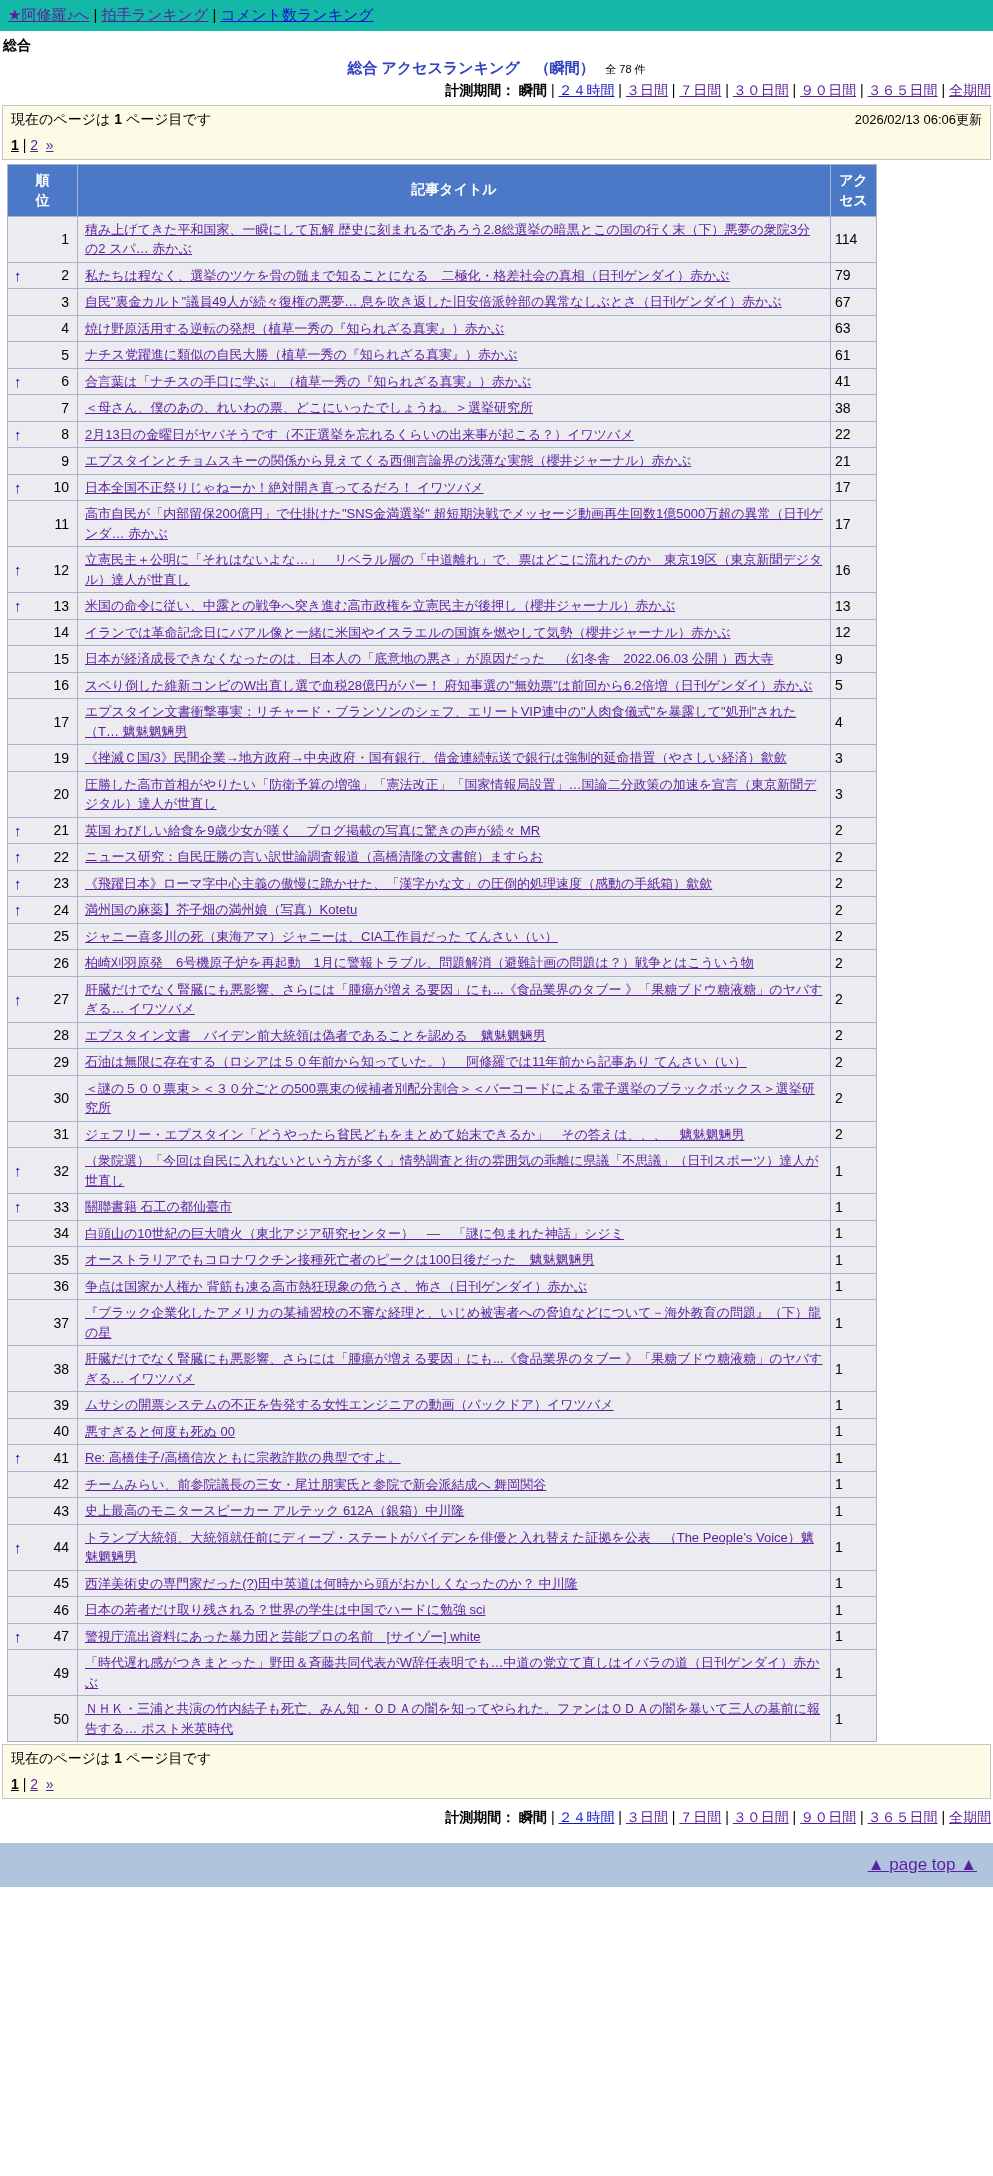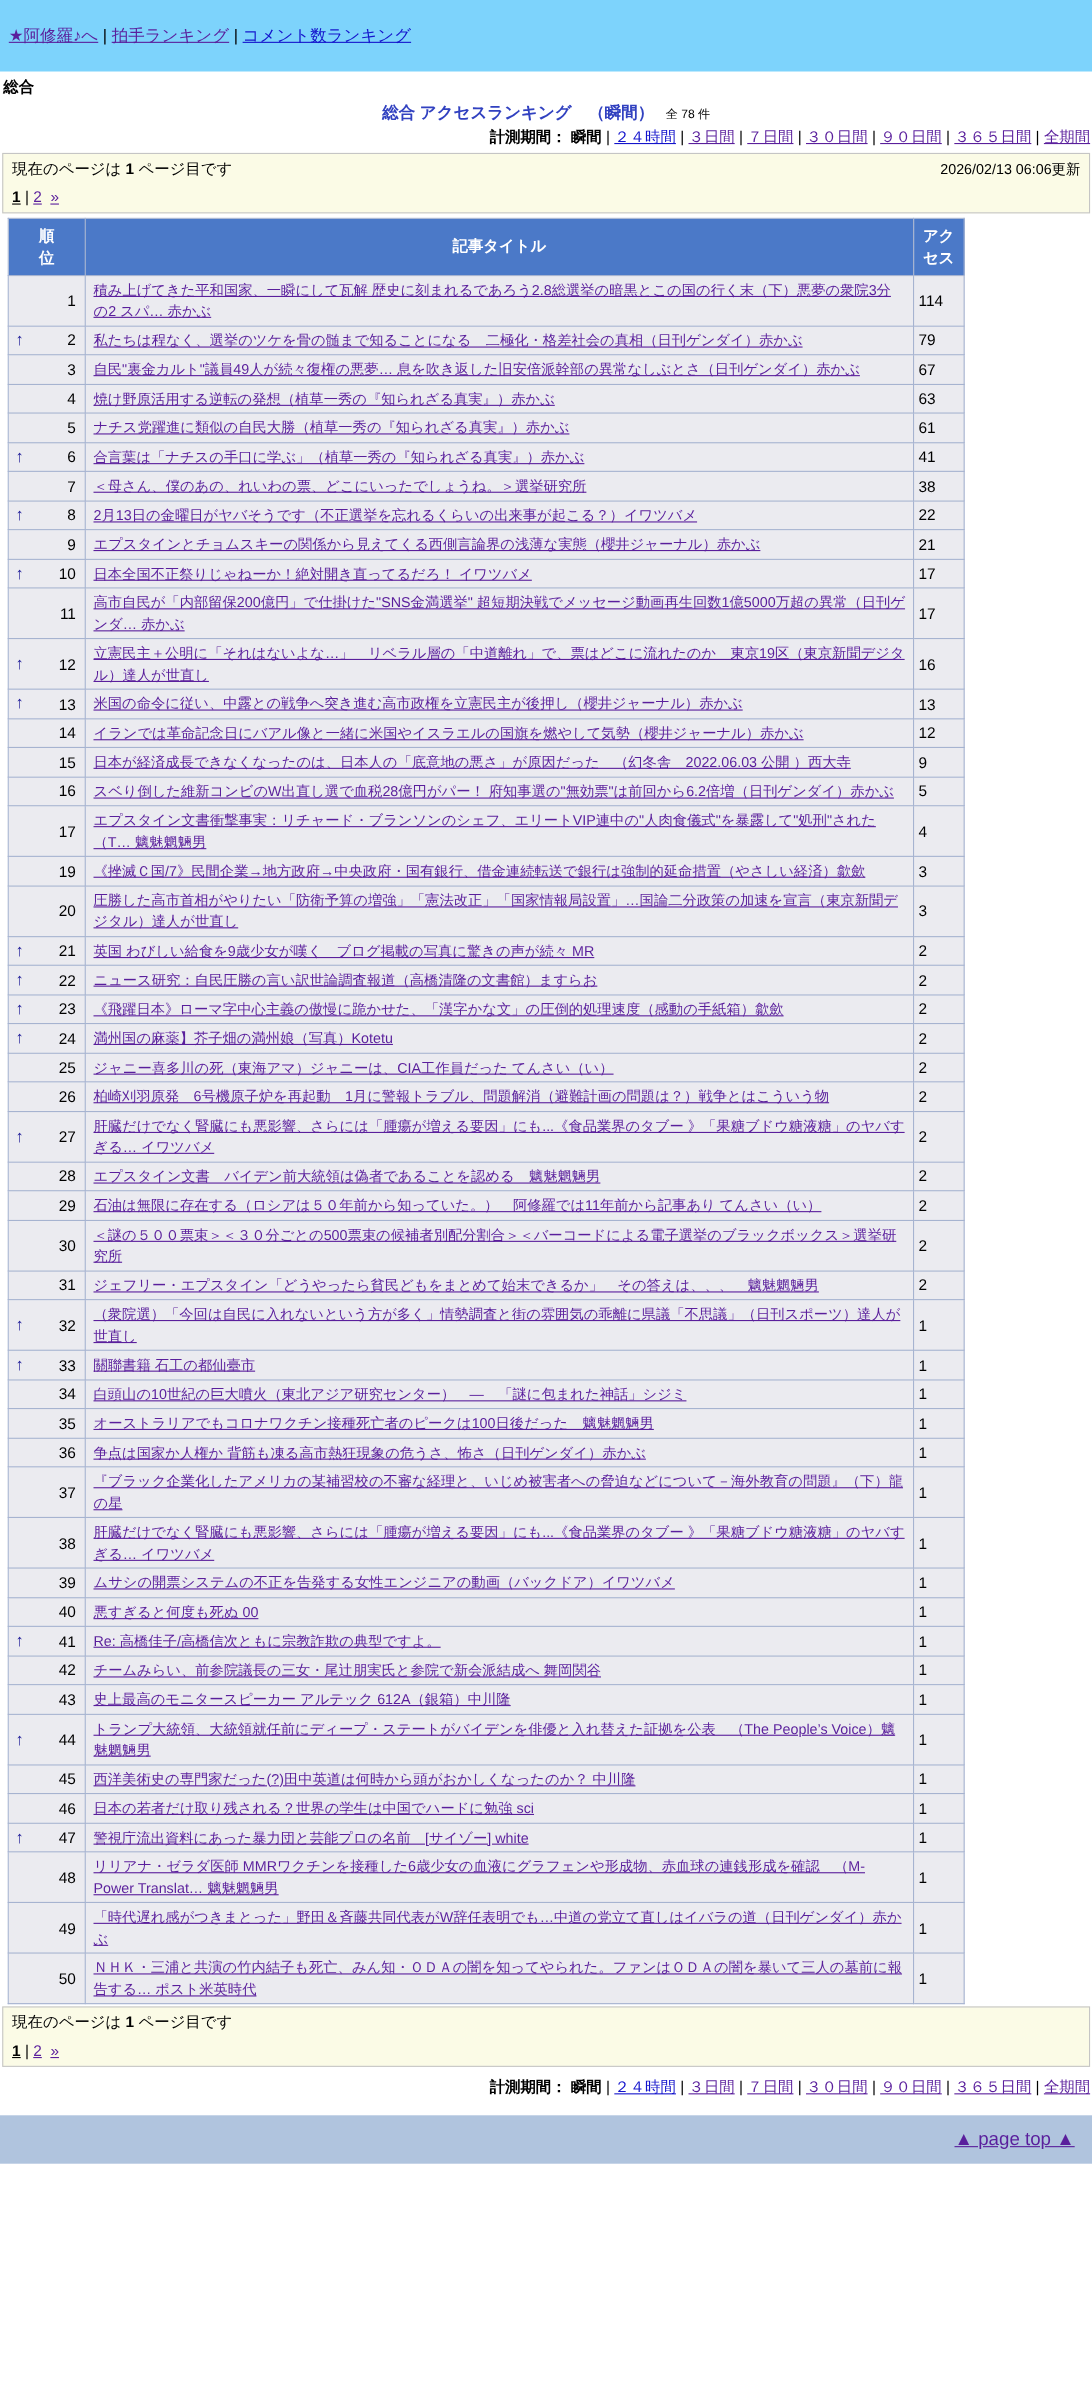--- a/index.html
+++ b/index.html
@@ -1,21 +1,21 @@
 <!DOCTYPE html>
 <html><head>
 <meta charset="utf-8">
 <style>
   html,body { margin:0; padding:0; background:#ffffff; font-family:"Liberation Sans","DejaVu Sans",sans-serif; color:#000; }
   body { width:993px; }
   a { text-decoration:underline; cursor:pointer; }
   .lnk-blue { color:#1414cc; }
   .lnk-purple { color:#5a1f9c; }
 
-  .topbar { background:#7dd3fc; padding:23px 8px; font-size:15px; }
+  .topbar { background:#14b8a6; padding:6px 8px; font-size:15px; }
 
   .category { font-size:14px; font-weight:bold; padding:6px 3px 2px 3px; }
 
   .title-line { text-align:center; padding:2px 0 1px 0; }
   .page-title { color:#3141c0; font-weight:bold; font-size:15px; }
   .total-count { font-size:11px; color:#000; margin-left:6px; }
 
   .period-line { text-align:right; font-size:14px; padding:3px 2px 5px 0; }
   .period-label, .period-current { font-weight:bold; color:#000; }
 
@@ -251,21 +251,21 @@
         </td>
         <td class="title-cell"><a>エプスタイン文書衝撃事実：リチャード・ブランソンのシェフ、エリートVIP連中の"人肉食儀式"を暴露して"処刑"された（T… 魑魅魍魎男</a></td>
         <td class="access-cell">4</td>
       </tr>
       <tr>
         <td class="rank-cell">
           <div class="rank-inner">
             <span class="rank-num">19</span>
           </div>
         </td>
-        <td class="title-cell"><a>《挫滅Ｃ国/7》民間企業→地方政府→中央政府・国有銀行、借金連続転送で銀行は強制的延命措置（やさしい経済）歙歛</a></td>
+        <td class="title-cell"><a>《挫滅Ｃ国/3》民間企業→地方政府→中央政府・国有銀行、借金連続転送で銀行は強制的延命措置（やさしい経済）歙歛</a></td>
         <td class="access-cell">3</td>
       </tr>
       <tr>
         <td class="rank-cell">
           <div class="rank-inner">
             <span class="rank-num">20</span>
           </div>
         </td>
         <td class="title-cell"><a>圧勝した高市首相がやりたい「防衛予算の増強」「憲法改正」「国家情報局設置」…国論二分政策の加速を宣言（東京新聞デジタル）達人が世直し</a></td>
         <td class="access-cell">3</td>
@@ -514,29 +514,20 @@
         <td class="access-cell">1</td>
       </tr>
       <tr>
         <td class="rank-cell">
           <div class="rank-inner">
             <span class="up-arrow">↑</span>
             <span class="rank-num">47</span>
           </div>
         </td>
         <td class="title-cell"><a>警視庁流出資料にあった暴力団と芸能プロの名前　[サイゾー] white</a></td>
-        <td class="access-cell">1</td>
-      </tr>
-      <tr>
-        <td class="rank-cell">
-          <div class="rank-inner">
-            <span class="rank-num">48</span>
-          </div>
-        </td>
-        <td class="title-cell"><a>リリアナ・ゼラダ医師 MMRワクチンを接種した6歳少女の血液にグラフェンや形成物、赤血球の連銭形成を確認　（M-Power Translat… 魑魅魍魎男</a></td>
         <td class="access-cell">1</td>
       </tr>
       <tr>
         <td class="rank-cell">
           <div class="rank-inner">
             <span class="rank-num">49</span>
           </div>
         </td>
         <td class="title-cell"><a>「時代遅れ感がつきまとった」野田＆斉藤共同代表がW辞任表明でも…中道の党立て直しはイバラの道（日刊ゲンダイ）赤かぶ</a></td>
         <td class="access-cell">1</td>

